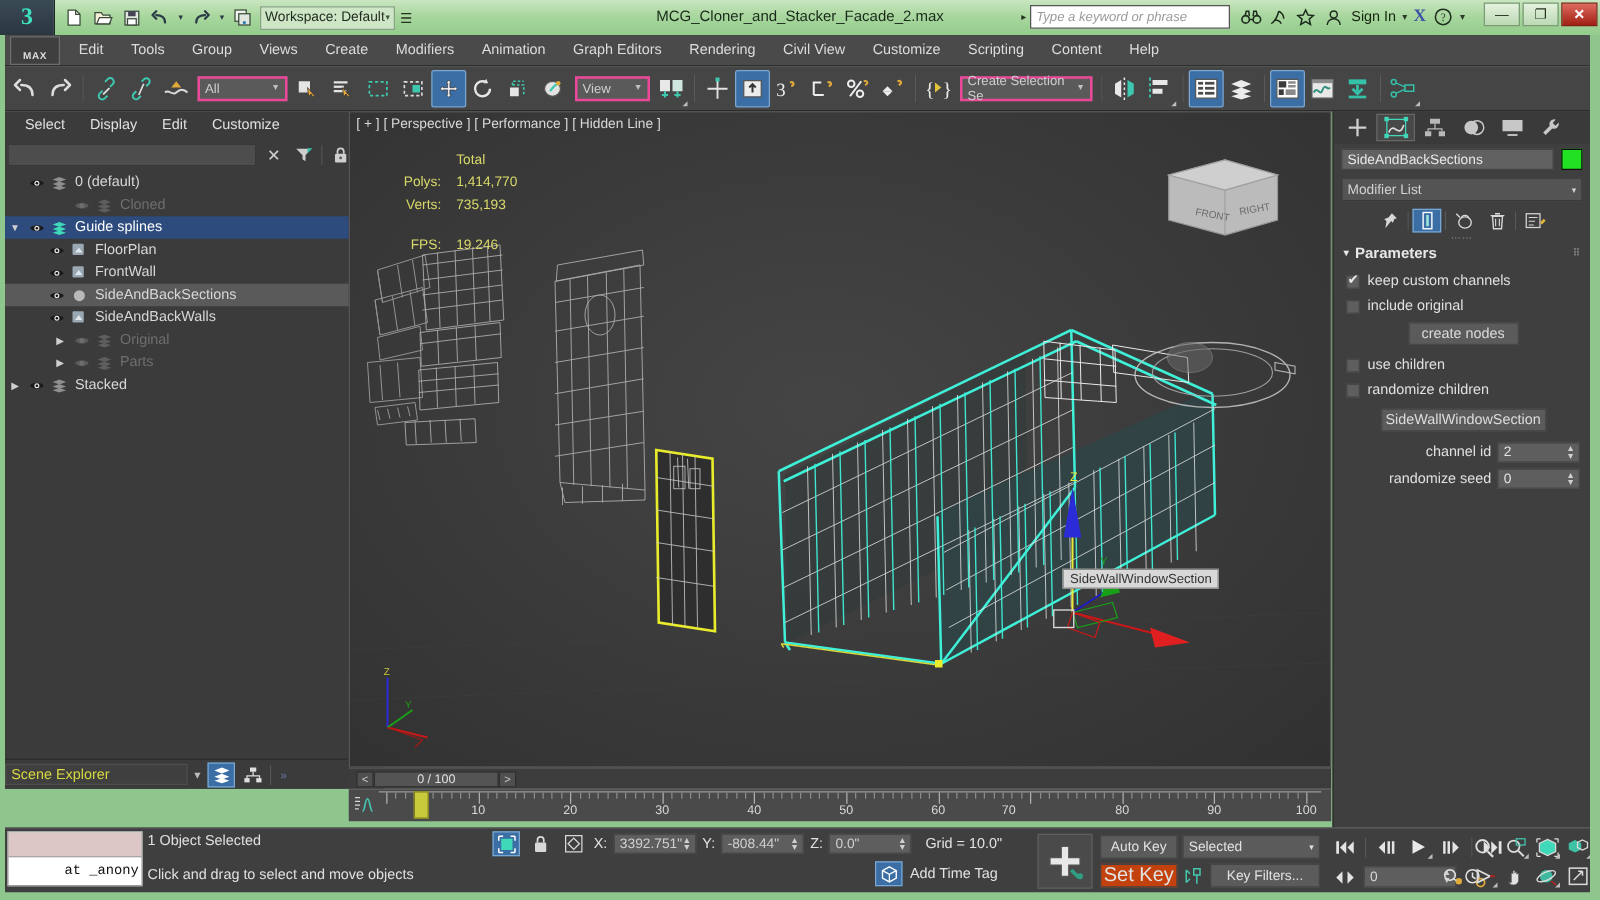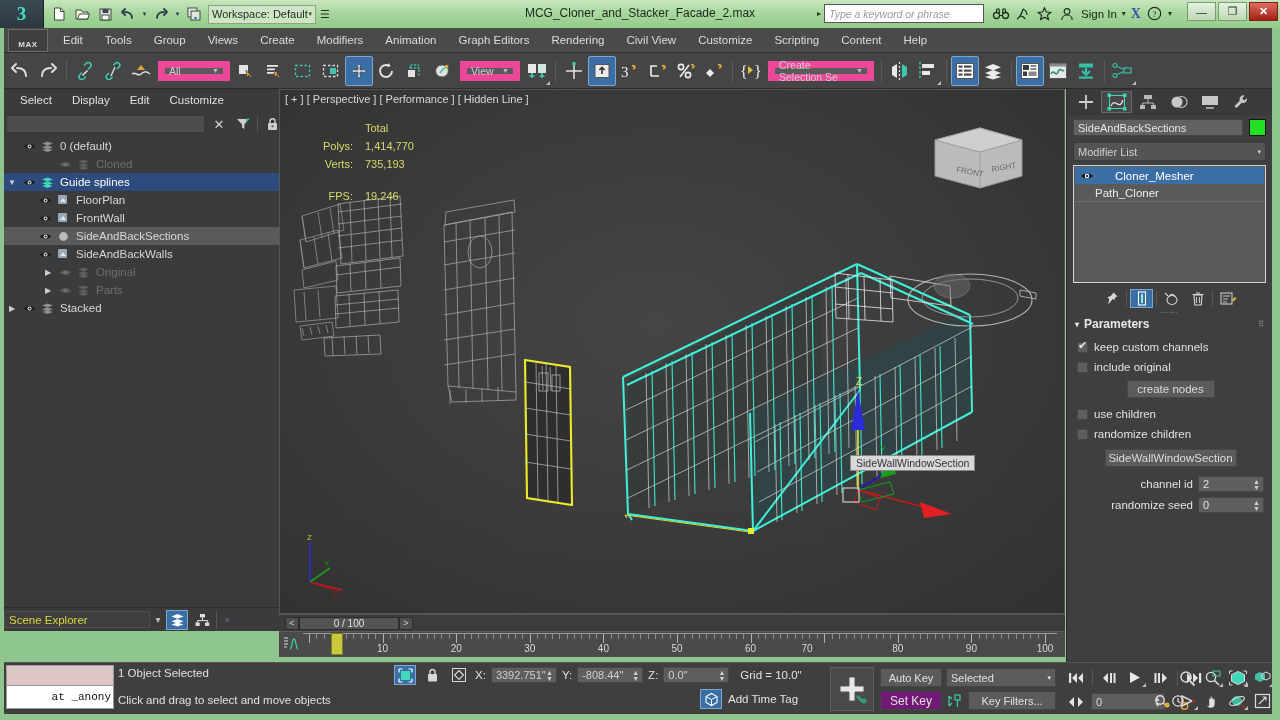--- a/index.html
+++ b/index.html
@@ -80,21 +80,21 @@
     position: absolute; left: 0; top: 53px; width: 1280px; height: 36px;
     background: #454545; display: flex; align-items: center; padding-left: 6px;
     border-bottom: 1px solid #2b2b2b;
   }
   .tb { width: 28px; height: 30px; display:flex;align-items:center;justify-content:center;
         color: #d8d8d8; font-size: 15px; position: relative; }
   .tb.sel { background: #3a6ea5; border: 1px solid #7ba7d0; border-radius: 2px; }
   .tb svg { display: block; }
   .tbsep { width: 1px; height: 22px; background: #2e2e2e; margin: 0 4px; border-right: 1px solid #5a5a5a; }
   .combo {
-    height: 20px; background: #5a5a5a; border: 7px solid #ec4899; color: #cfcfcf;
+    height: 20px; background: #5a5a5a; border: 2px solid #ec4899; color: #cfcfcf;
     font-size: 10.5px; display: flex; align-items: center; padding: 0 4px; margin: 0 3px;
   }
   .combo .cv { flex: 1; }
   .combo .cc { font-size: 7px; color: #c0c0c0; margin-left: 4px; }
   .corner { position: absolute; right: 1px; bottom: 1px; width: 0; height: 0;
             border-left: 4px solid transparent; border-bottom: 4px solid #bdbdbd; }
 
   
   .scene-panel {
     position: absolute; left: 0; top: 89px; width: 307px; height: 542px;
@@ -244,22 +244,22 @@
                  font-size: 11px; display:flex; align-items:center; padding-left:4px; position:relative;}
   .grid-lbl { font-size: 11.5px; color:#e2e2e2; margin-left: 6px; }
   .timetag { position: absolute; left: 700px; top: 26px; display:flex; align-items:center; gap: 6px;}
   .tt-btn { width: 22px; height: 20px; background:#3a6ea5; border:1px solid #7ba7d0;
             display:flex;align-items:center;justify-content:center; font-size:12px; color:#fff;}
   .anim-area { position:absolute; left: 828px; top: 0; width: 452px; height: 52px; }
   .big-plus { position:absolute; left: 2px; top: 4px; width: 44px; height: 44px; background:#4a4a4a;
               border:1px solid #5e5e5e; display:flex;align-items:center;justify-content:center; font-size:26px; color:#e5e5e5;}
   .akey { position:absolute; left: 52px; top: 5px; width: 62px; height: 19px; background:#5b5b5b; border:1px solid #454545;
           display:flex;align-items:center;justify-content:center; font-size:11px; color:#e2e2e2;}
-  .skey { position:absolute; left: 52px; top: 28px; width: 62px; height: 19px; background:#701a75; border:1px solid #454545;
-          display:flex;align-items:center;justify-content:center; font-size:12px; color:#e2e2e2;}
+  .skey { position:absolute; left: 52px; top: 28px; width: 62px; height: 19px; background:#c2410c; border:1px solid #454545;
+          display:flex;align-items:center;justify-content:center; font-size:16px; color:#e2e2e2;}
   .selcombo { position:absolute; left: 118px; top: 5px; width: 110px; height: 19px; background:#5b5b5b;
               border:1px solid #454545; display:flex;align-items:center; padding:0 4px; font-size:11px; color:#e2e2e2;}
   .keyfilters { position:absolute; left: 140px; top: 28px; width: 88px; height: 19px; background:#5b5b5b;
                 border:1px solid #454545; display:flex;align-items:center;justify-content:center; font-size:11px; color:#e2e2e2;}
   .keyf-ic { position:absolute; left: 117px; top: 28px; width: 20px; height: 19px; display:flex;align-items:center;justify-content:center;
              color:#45c0a8; font-size:12px;}
   .playrow { position:absolute; left: 236px; top: 4px; display:flex; align-items:center; gap: 2px;}
   .pbtn2 { width: 24px; height: 21px; display:flex;align-items:center;justify-content:center; color:#e3e3e3; font-size:12px; position:relative;}
   .vsep2 { width:1px; height:16px; background:#2e2e2e; border-right:1px solid #575757; margin:0 2px;}
   .frame-row { position:absolute; left: 236px; top: 28px; display:flex; align-items:center; gap: 3px;}
@@ -1199,38 +1199,20 @@
     <div class="name-row">
       <div class="name-field">SideAndBackSections</div>
       <div class="color-swatch" style="background: rgb(34, 224, 34);"></div>
     </div>
 
     <div class="modlist">
       <span>Modifier List</span>
       <span class="cc">▾</span>
     </div>
 
-    <div class="mod-stack">
-      <div class="mod-item on">
-        <span class="mod-eye">
-          <svg width="14" height="10" viewBox="0 0 14 10">
-              <path d="M1 5c2-3 10-3 12 0-2 3-10 3-12 0z" fill="#1a1a1a"></path>
-              <circle cx="7" cy="5" r="2.2" fill="#fff"></circle>
-              <circle cx="7" cy="5" r="1.1" fill="#111"></circle>
-            </svg>
-        </span>
-        <span style="width:20px"></span>
-        <span>Cloner_Mesher</span>
-      </div>
-      <div class="mod-item">
-        <span class="mod-eye"></span>
-        <span>Path_Cloner</span>
-      </div>
-      <div class="mod-rule"></div>
-    </div>
 
     <div class="mod-btns">
       <div class="mod-btn">
         <svg width="15" height="15" viewBox="0 0 15 15">
             <path d="M9.5 1.5l4 4-2 .6-1.2 3.1-1.4-1.4-4.6 5.8.9-5.6-1.8-1.8 3.4-1.2z" fill="#d8d8d8"></path>
           </svg>
       </div>
       <div class="mb-sep"></div>
       <div class="mod-btn on">
         <svg width="14" height="15" viewBox="0 0 14 15">

